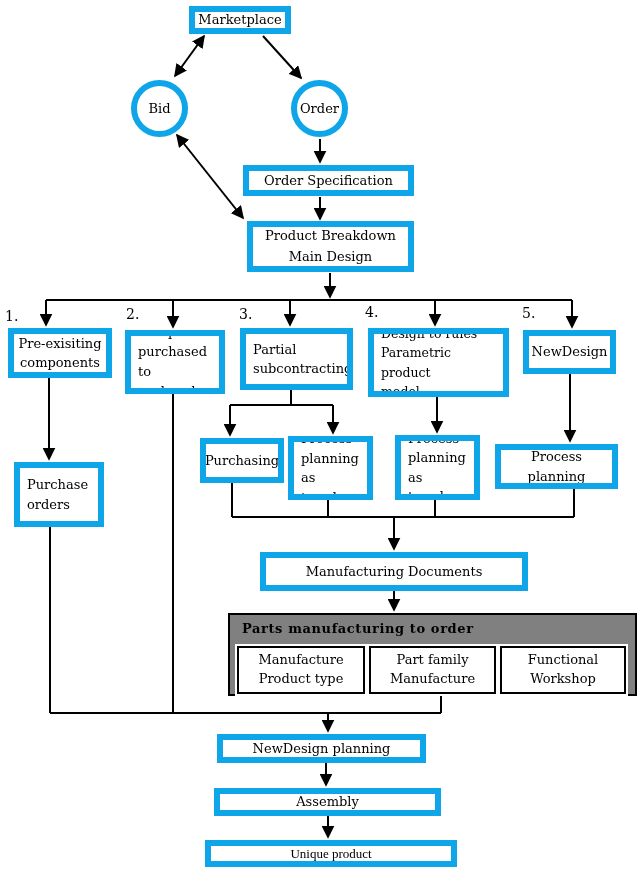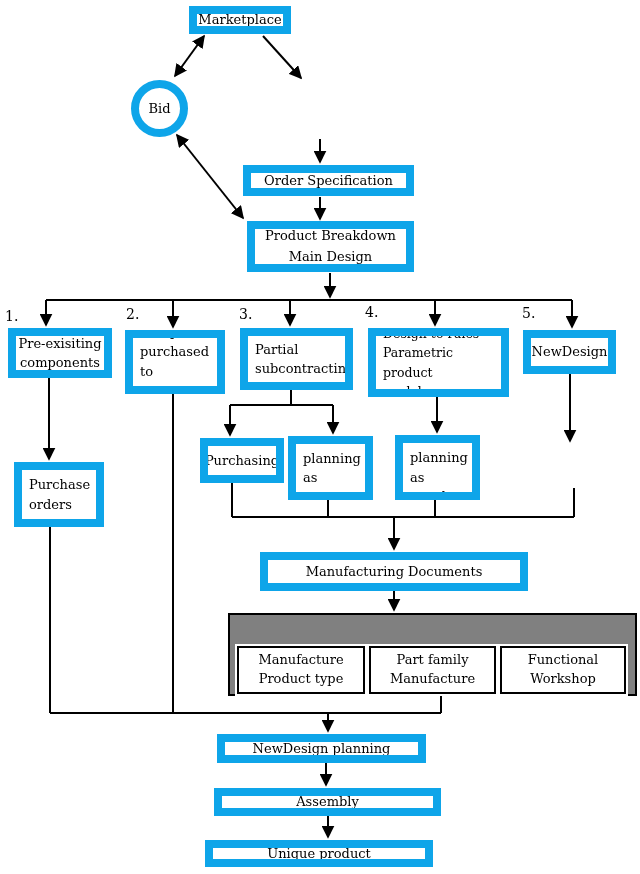--- a/index.html
+++ b/index.html
@@ -2,21 +2,21 @@
 <html><head>
 <meta charset="utf-8">
 <style>
   html,body{margin:0;padding:0;background:#fff;}
   #canvas{
     position:relative;width:640px;height:874px;background:#fff;
     font-family:"DejaVu Serif","Liberation Serif",serif;color:#000;
   }
   .node{
     position:absolute;box-sizing:border-box;background:#fff;
-    border:8px solid #0ea5e9;display:flex;align-items:center;justify-content:center;
+    border:6px solid #0ea5e9;display:flex;align-items:center;justify-content:center;
     font-size:13px;line-height:1.5;text-align:center;white-space:pre-line;overflow:hidden;
   }
   .node.left{justify-content:flex-start;text-align:left;padding-left:7px;padding-right:2px;}
   .circle{border-radius:50%;}
   .branch-num{
     position:absolute;font-size:14px;line-height:1;white-space:nowrap;
   }
   #connectors{position:absolute;left:0;top:0;width:640px;height:874px;}
   #connectors line{stroke:#000;stroke-width:2;}
   .hv{shape-rendering:crispEdges;}
@@ -85,20 +85,21 @@
 
     <line class="hv" x1="441" y1="695" x2="441" y2="713"></line>
     <line class="hv" x1="50" y1="713" x2="441" y2="713"></line>
     <line class="hv" x1="328" y1="713" x2="328" y2="731" marker-end="url(#arrow)"></line>
     <line class="hv" x1="326" y1="763" x2="326" y2="785" marker-end="url(#arrow)"></line>
     <line class="hv" x1="328" y1="816" x2="328" y2="837" marker-end="url(#arrow)"></line>
   </svg>
 
   <div class="node" style="left:189px;top:6px;width:102px;height:28px;">Marketplace</div>
   <div class="node circle" style="left:131px;top:80px;width:57px;height:57px;">Bid</div>
+  <div class="node circle" style="left:291px;top:80px;width:57px;height:57px;">Order</div>
   <div class="node" style="left:243px;top:165px;width:171px;height:31px;">Order Specification</div>
   <div class="node" style="left:247px;top:221px;width:167px;height:51px;line-height:1.55;">Product Breakdown
 Main Design</div>
 
   <div class="branch-num" style="left:5px;top:309px;">1.</div>
   <div class="branch-num" style="left:126px;top:307px;">2.</div>
   <div class="branch-num" style="left:239px;top:307px;">3.</div>
   <div class="branch-num" style="left:365px;top:305px;">4.</div>
   <div class="branch-num" style="left:522px;top:306px;">5.</div>
 
@@ -116,28 +117,30 @@
 
   <div class="node left" style="left:14px;top:462px;width:90px;height:65px;">Purchase
 orders</div>
   <div class="node" style="left:200px;top:438px;width:84px;height:45px;">Purchasing</div>
   <div class="node left" style="left:288px;top:436px;width:85px;height:64px;">Process
 planning as
 to rules</div>
   <div class="node left" style="left:395px;top:435px;width:85px;height:65px;">Process
 planning as
 to rules</div>
+  <div class="node" style="left:495px;top:444px;width:123px;height:45px;">Process planning</div>
 
   <div class="node" style="left:260px;top:552px;width:268px;height:39px;">Manufacturing Documents</div>
 
   <div class="gray-section">
+    <div class="gray-header">Parts manufacturing to order</div>
     <div class="inner-node" style="left:7px;top:31px;width:128px;height:48px;">Manufacture
 Product type</div>
     <div class="inner-node" style="left:139px;top:31px;width:127px;height:48px;">Part family
 Manufacture</div>
     <div class="inner-node" style="left:270px;top:31px;width:126px;height:48px;">Functional
 Workshop</div>
   </div>
 
   <div class="node" style="left:217px;top:734px;width:209px;height:29px;">NewDesign planning</div>
   <div class="node" style="left:214px;top:788px;width:227px;height:28px;">Assembly</div>
-  <div class="node" style="left:205px;top:840px;width:228px;height:27px;">Unique product</div>
+  <div class="node" style="left:205px;top:840px;width:252px;height:27px;font-family:Liberation Serif, serif;">Unique product</div>
 </div>
 
 </body></html>

